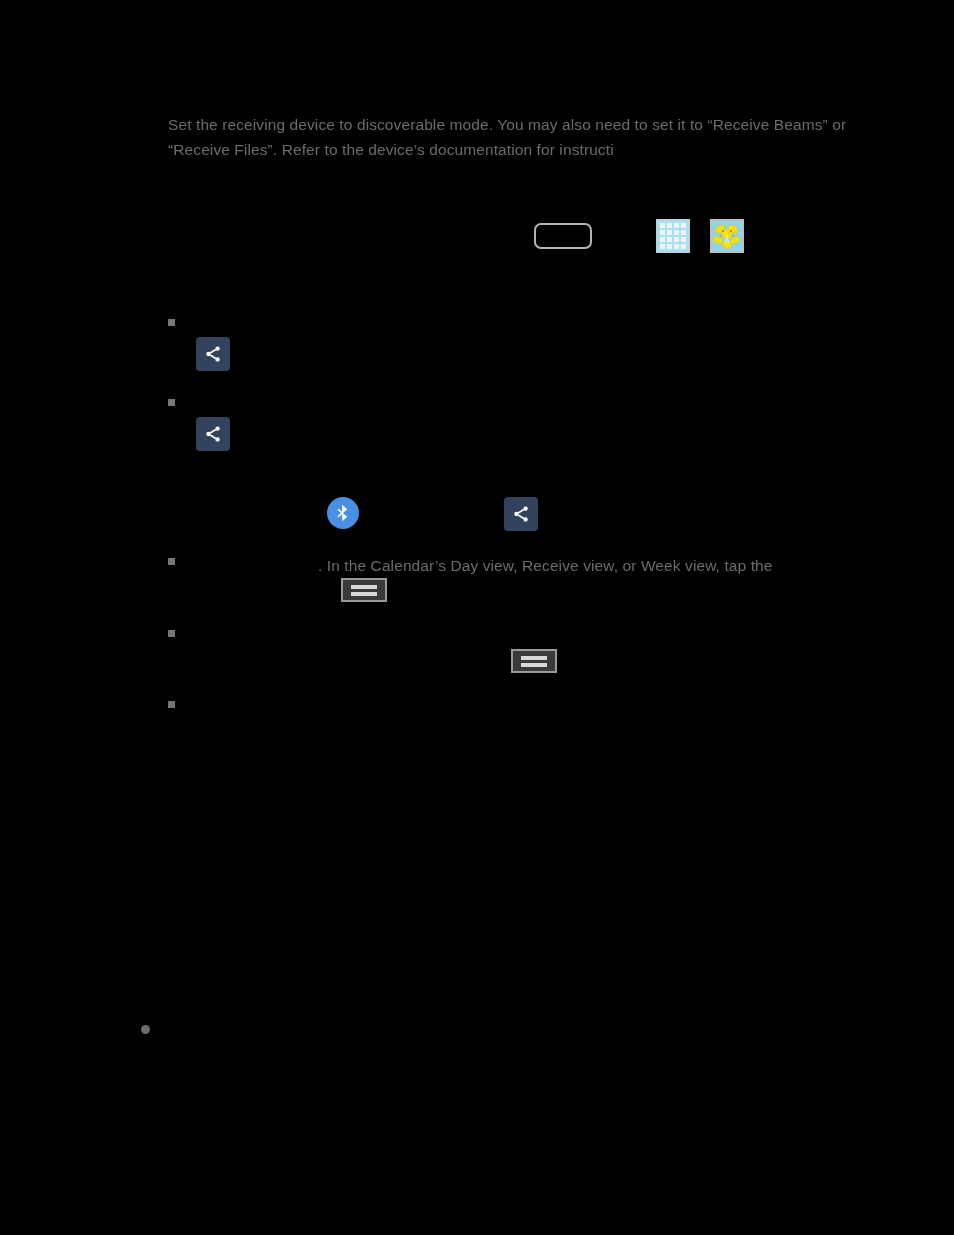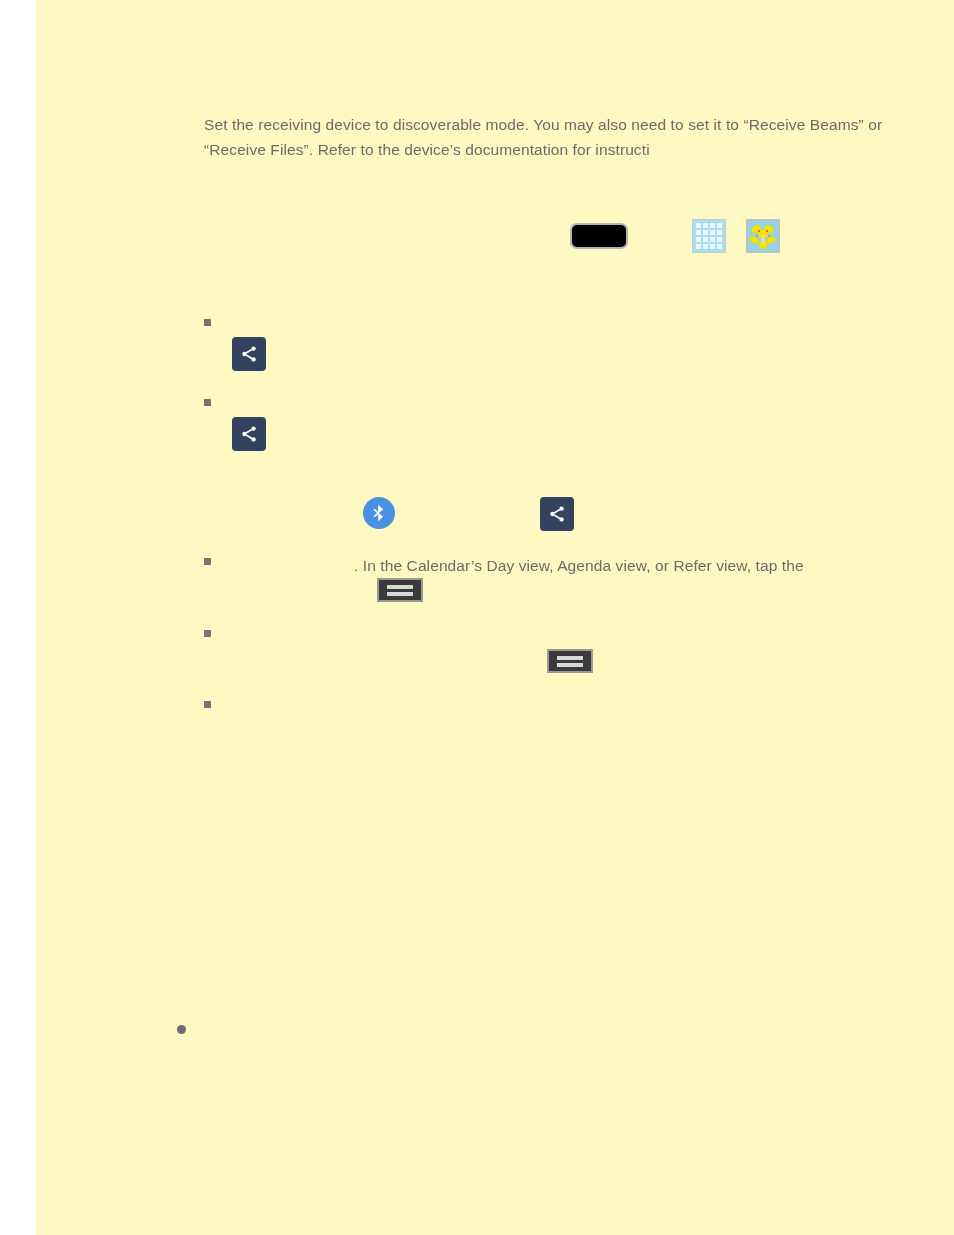--- a/index.html
+++ b/index.html
@@ -13,22 +13,21 @@
     height: 1235px;
     position: relative;
     font-family: "Liberation Sans", sans-serif;
     color: #6b6b6b;
     overflow: hidden;
   }
 
   .page {
     position: absolute;
     inset: 0;
-    background: #fef9c3;
-    margin-left: 36px;
+    background: #000000;
   }
 
   
   .abs { position: absolute; }
 
   
   .para {
     font-size: 15.5px;
     line-height: 25px;
     color: #6b6b6b;
@@ -252,21 +251,21 @@
           <line x1="8.6" y1="13.2" x2="15.4" y2="17.4"></line>
         </g>
       </svg>
     </div>
   </div>
 
   <div class="abs" style="left:168px; top:558px;">
     <span class="bullet-square"></span>
   </div>
 
-  <div class="abs para" style="left:318px; top:553px; width:520px;">. In the Calendar’s Day view, Agenda view, or Refer view, tap the</div>
+  <div class="abs para" style="left:318px; top:553px; width:520px;">. In the Calendar’s Day view, Receive view, or Week view, tap the</div>
 
   <div class="abs icon-wrap" style="left:341px; top:578px;">
     <div class="icon-menu">
       <span class="bar"></span>
       <span class="bar"></span>
     </div>
   </div>
 
   <div class="abs" style="left:168px; top:630px;">
     <span class="bullet-square"></span>

